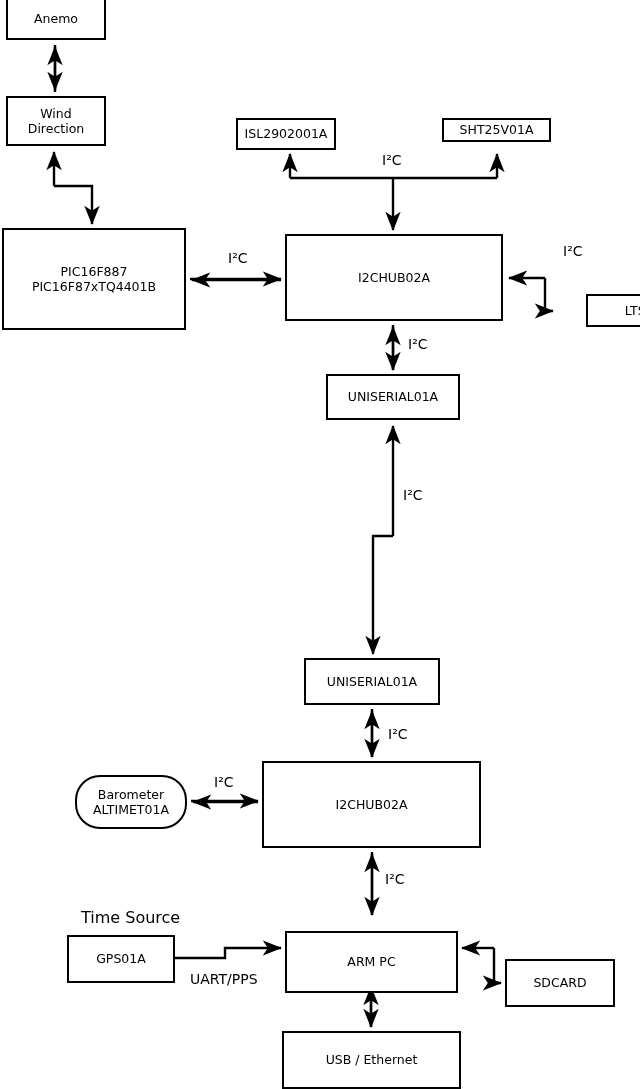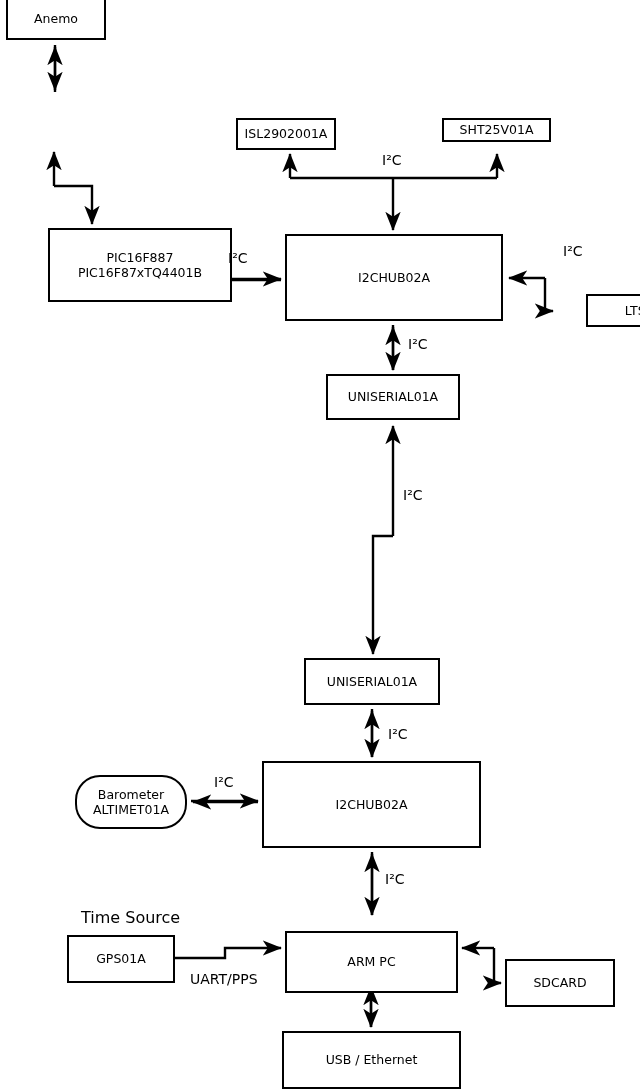--- a/index.html
+++ b/index.html
@@ -73,21 +73,25 @@
     </g>
 
     <g stroke="#000000" stroke-width="2.4" fill="none">
       <path d="M290,178 L497,178"></path>
     </g>
   </svg>
 
   <div class="node" style="left:6px;top:-2px;width:100px;height:42px;">
     <span>Anemo</span>
   </div>
-  <div class="node" style="left:2px;top:228px;width:184px;height:74px;margin-left:46px;">
+  <div class="node" style="left:6px;top:96px;width:100px;height:50px;">
+    <span>Wind
+Direction</span>
+  </div>
+  <div class="node" style="left:2px;top:228px;width:184px;height:102px;">
     <span>PIC16F887
 PIC16F87xTQ4401B</span>
   </div>
   <div class="node" style="left:236px;top:118px;width:100px;height:32px;">
     <span>ISL2902001A</span>
   </div>
   <div class="node" style="left:442px;top:118px;width:109px;height:24px;">
     <span>SHT25V01A</span>
   </div>
   <div class="node" style="left:285px;top:234px;width:218px;height:87px;">

